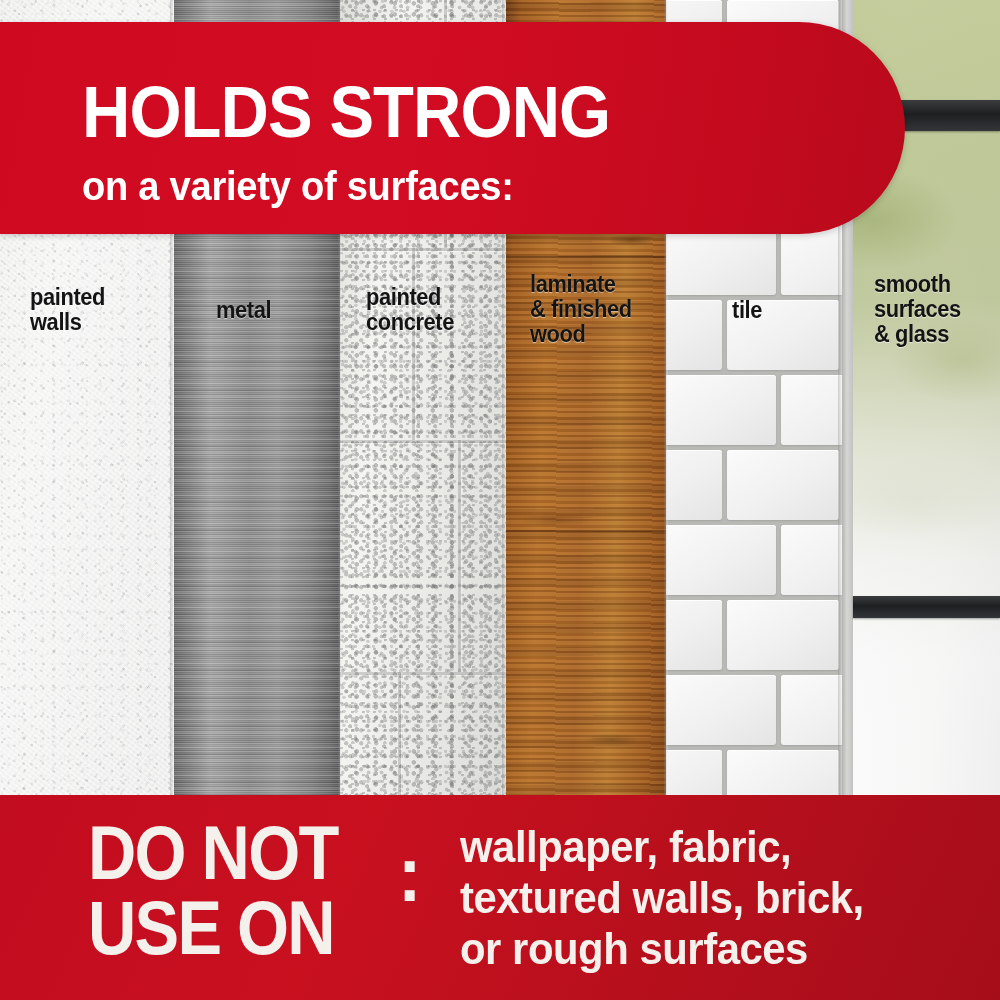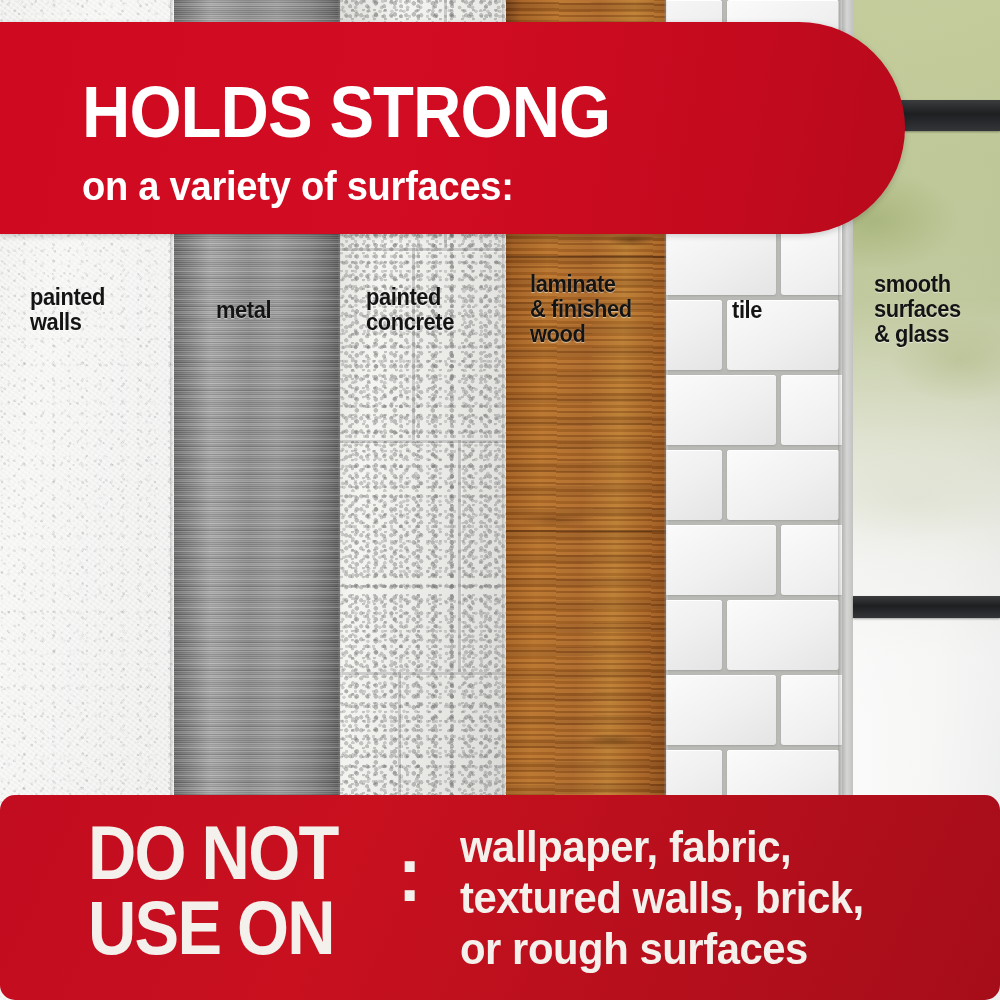--- a/index.html
+++ b/index.html
@@ -153,21 +153,20 @@
   .slabel { position:absolute; color:#141414; font-weight:bold;
     font-size:23px; line-height:25px; letter-spacing:-.4px;
     font-family:"Liberation Sans", sans-serif; transform:scaleX(.95);
     transform-origin:left top; white-space:pre-line;
     text-shadow:0 1px 1px rgba(255,255,255,.55); }
 
   
   .banner-bottom {
     position:absolute; left:0; top:795px; width:1000px; height:205px;
     background:linear-gradient(115deg,#c20c1f 0%, #c8101f 35%, #b50f1c 70%, #a50d19 100%);
-    border-radius:15px;
   }
   .bb-left { position:absolute; left:88px; top:20px;
     color:#f4f1ec; font-weight:bold; font-size:76px; line-height:75px;
     letter-spacing:-2px; font-family:"Liberation Sans", sans-serif;
     transform:scaleX(.88); transform-origin:left top; white-space:pre-line; }
   .bb-colon { position:absolute; left:398px; top:40px;
     color:#f4f1ec; font-weight:bold; font-size:78px; line-height:78px;
     font-family:"Liberation Sans", sans-serif; transform:scaleX(.9); transform-origin:left top; }
   .bb-right { position:absolute; left:460px; top:26px;
     color:#f4f1ec; font-weight:bold; font-size:45px; line-height:51px;

